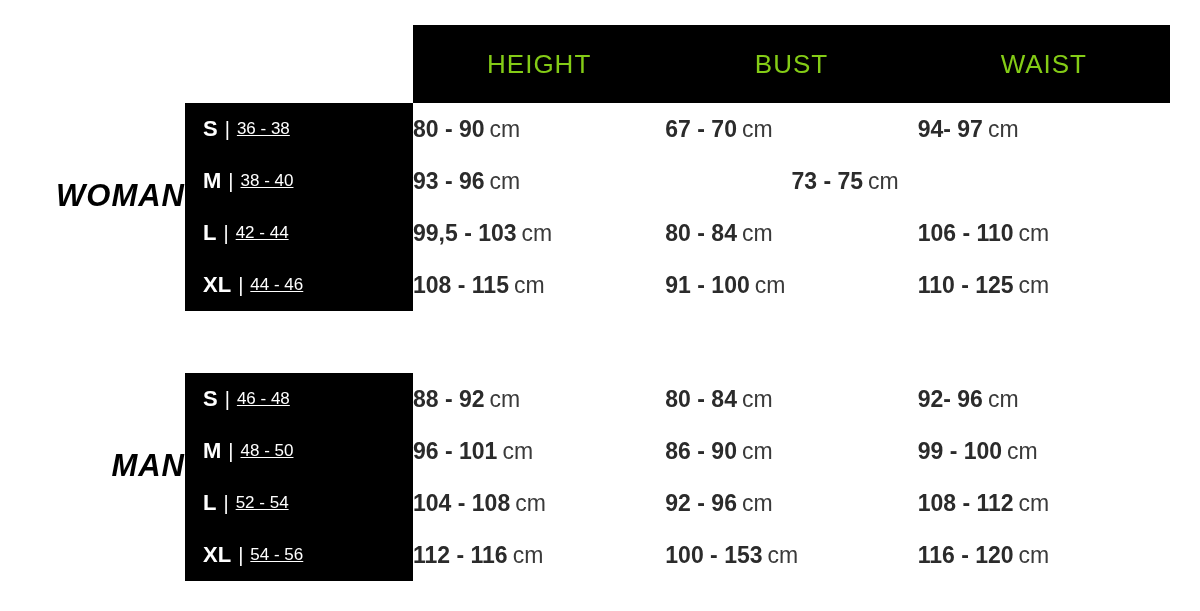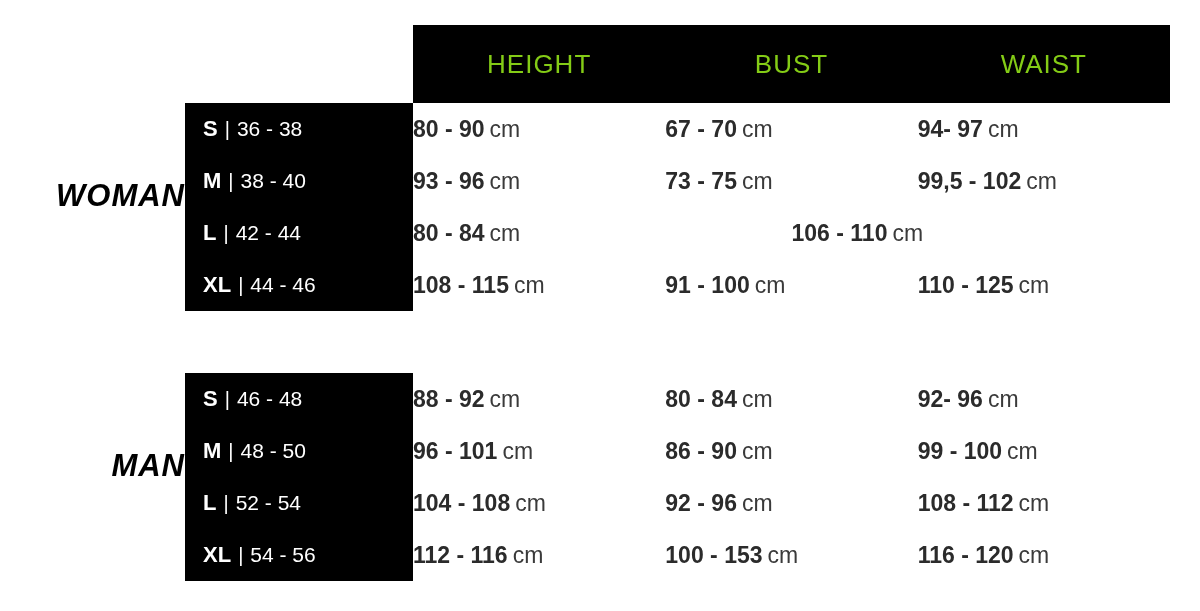--- a/index.html
+++ b/index.html
@@ -89,21 +89,22 @@
     font-size: 22px;
     margin-right: 7px;
   }
   .size-row .bar {
     font-weight: normal;
     margin-right: 7px;
     font-size: 20px;
   }
   .size-row .eu {
     font-weight: normal;
-    font-size: 21px;
+    font-size: 17px;
+    text-decoration: underline;
   }
 
   
   .meas-col {
     position: absolute;
     left: 413px;
     top: 0;
     width: 757px;
   }
   .meas-row {
@@ -165,23 +166,23 @@
 
     <div class="meas-col">
       <div class="meas-row">
         <div class="meas-cell"><span class="val">80 - 90</span><span class="unit">cm</span></div>
         <div class="meas-cell"><span class="val">67 - 70</span><span class="unit">cm</span></div>
         <div class="meas-cell"><span class="val">94- 97</span><span class="unit">cm</span></div>
       </div>
       <div class="meas-row">
         <div class="meas-cell"><span class="val">93 - 96</span><span class="unit">cm</span></div>
         <div class="meas-cell"><span class="val">73 - 75</span><span class="unit">cm</span></div>
-        <div class="meas-cell"><span class="val">99,5 - 102</span><span class="unit">cm</span></div>
-      </div>
-      <div class="meas-row">
+      </div>
+      <div class="meas-row">
+        <div class="meas-cell"><span class="val">99,5 - 103</span><span class="unit">cm</span></div>
         <div class="meas-cell"><span class="val">80 - 84</span><span class="unit">cm</span></div>
         <div class="meas-cell"><span class="val">106 - 110</span><span class="unit">cm</span></div>
       </div>
       <div class="meas-row">
         <div class="meas-cell"><span class="val">108 - 115</span><span class="unit">cm</span></div>
         <div class="meas-cell"><span class="val">91 - 100</span><span class="unit">cm</span></div>
         <div class="meas-cell"><span class="val">110 - 125</span><span class="unit">cm</span></div>
       </div>
     </div>
   </div>

